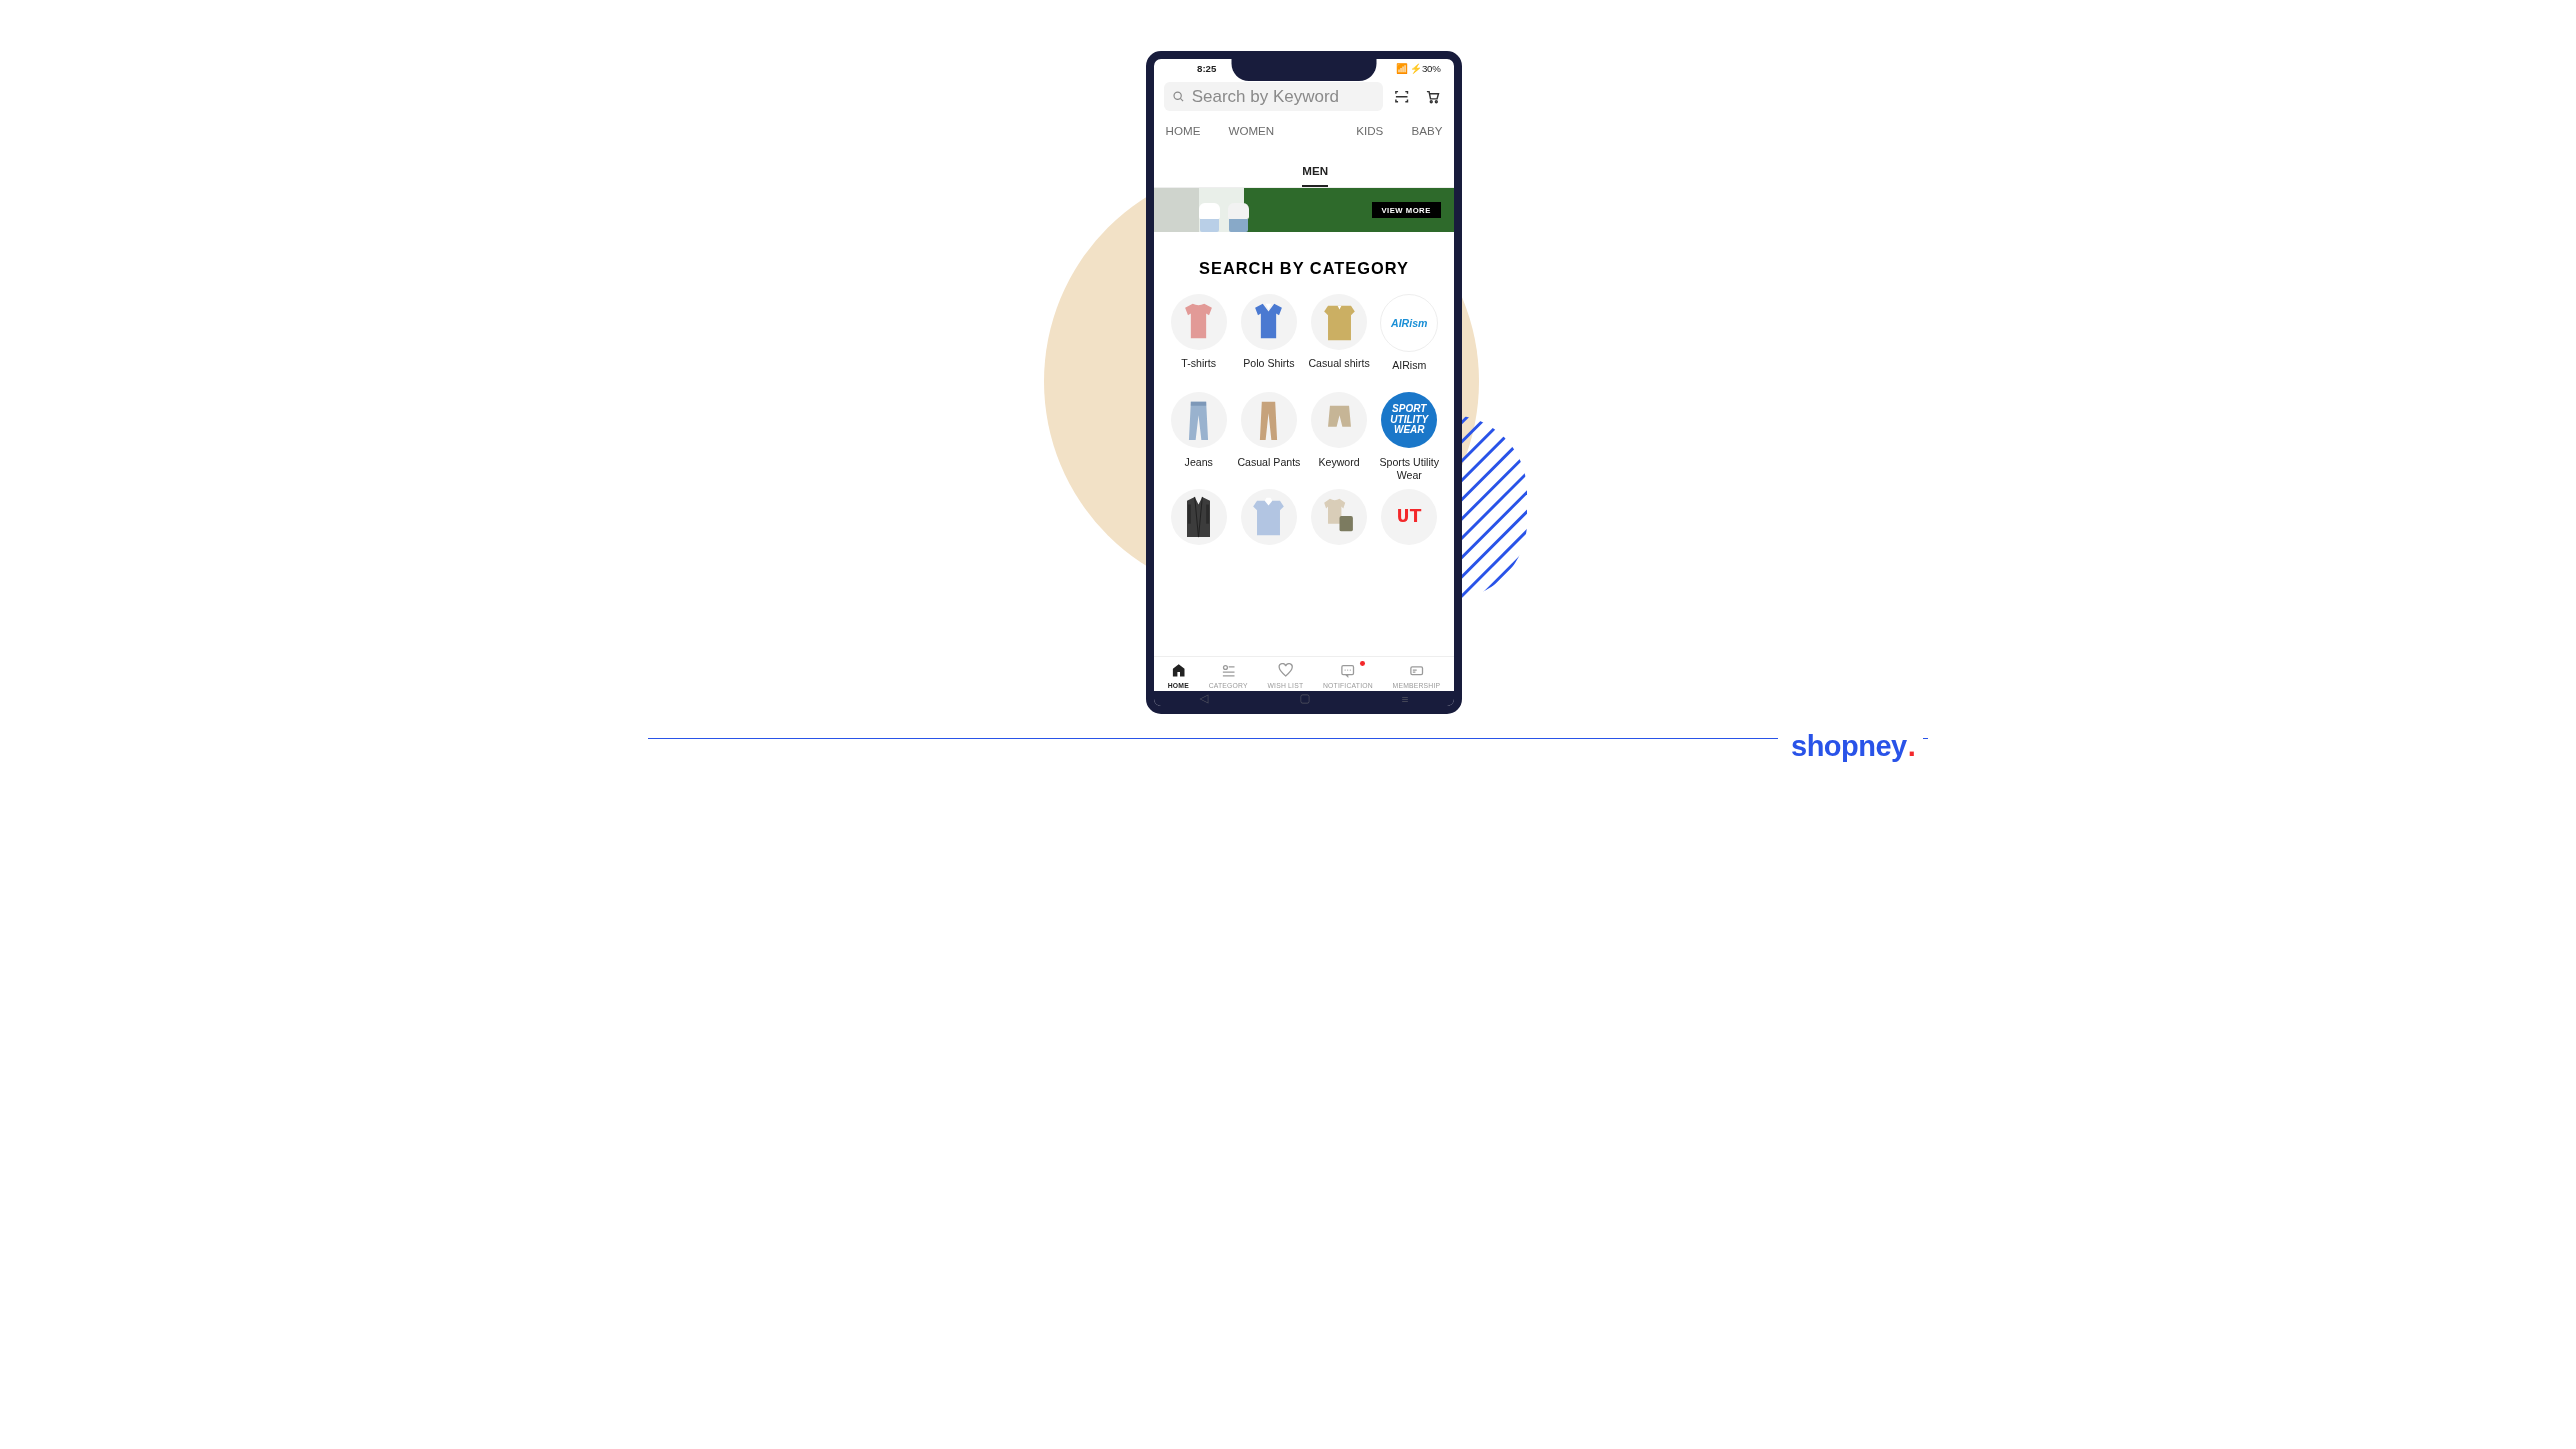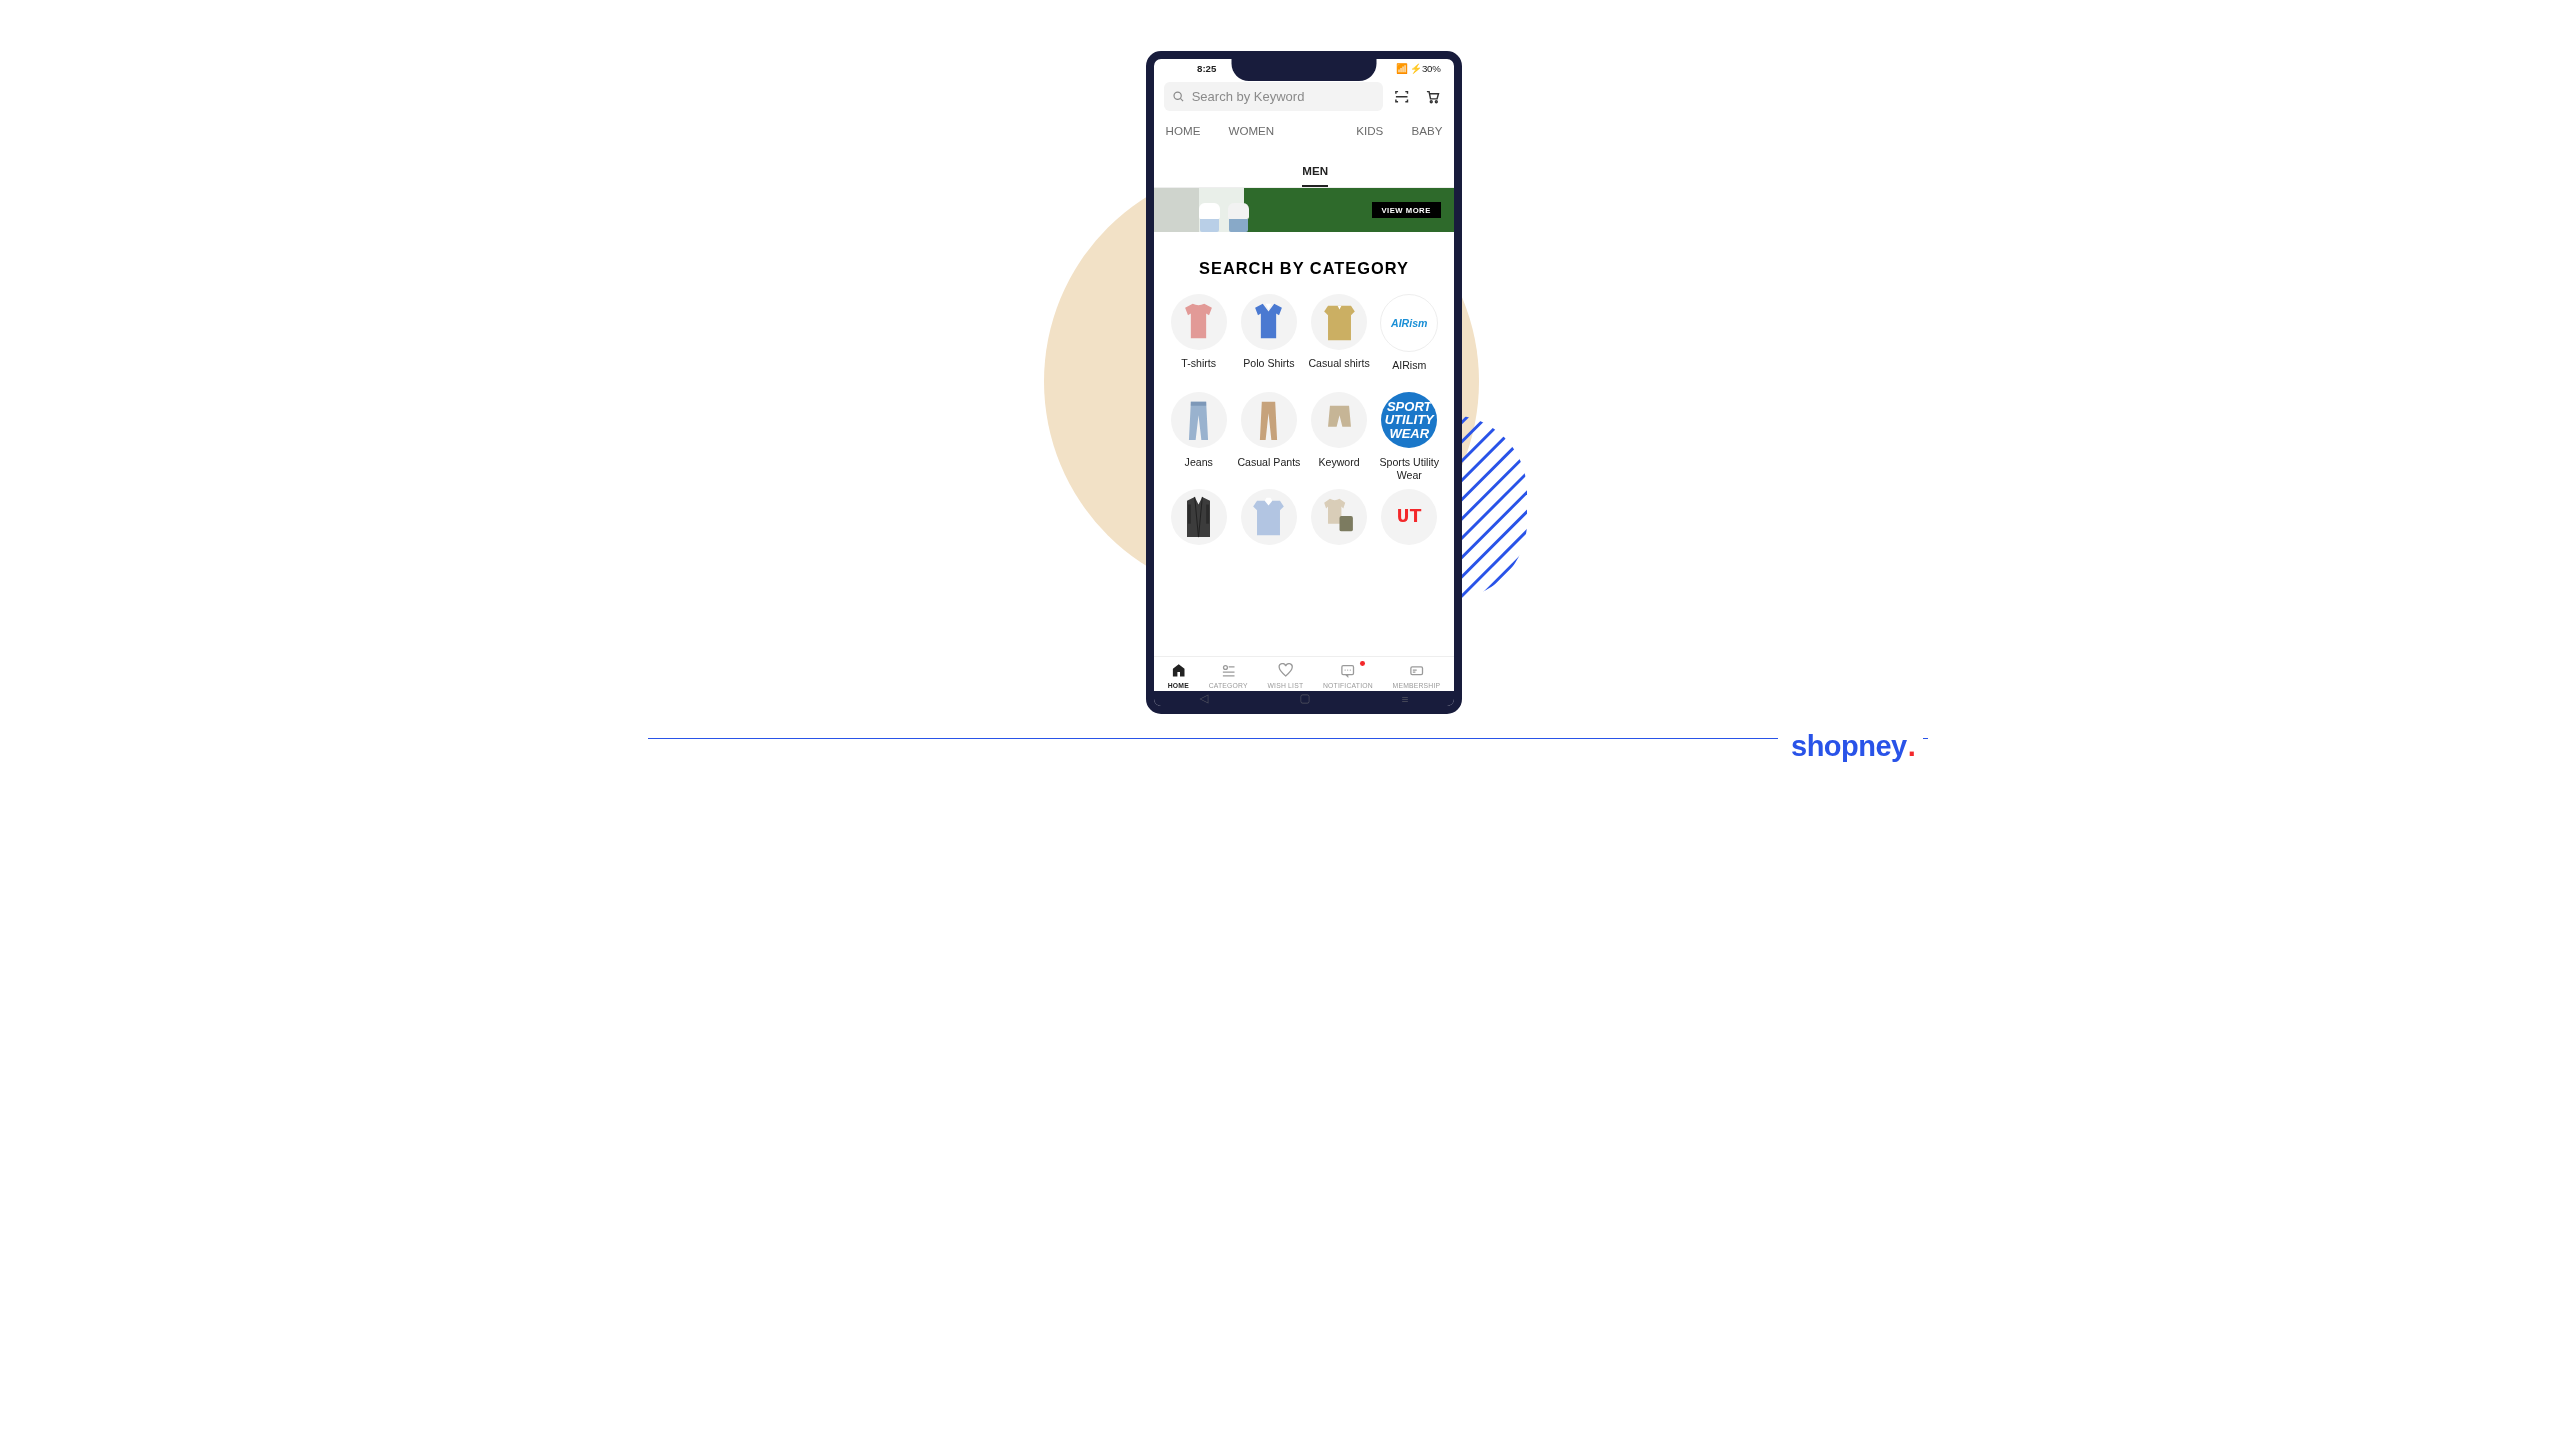--- a/index.html
+++ b/index.html
@@ -117,21 +117,21 @@
   }
   .search {
     flex: 1;
     background: #F3F3F3;
     border-radius: 5.8px;
     height: 29px;
     display: flex;
     align-items: center;
     padding: 0 7.7px;
     color: #8a8a8a;
-    font-size: 13px;
+    font-size: 17px;
   }
   .search svg { width: 14.5px; height: 14.5px; margin-right: 5.8px; }
   .icon-btn {
     width: 23px; height: 23px;
     display: flex; align-items: center; justify-content: center;
     color: #333;
   }
   .icon-btn svg { width: 17.4px; height: 17.4px; }
 
   
@@ -222,21 +222,21 @@
     font-family: Arial, sans-serif;
     font-style: italic;
     font-weight: 700;
     font-size: 10.6px;
   }
   .bubble.suw {
     background: #1A77C9;
     color: #fff;
     font-style: italic;
     font-weight: 700;
-    font-size: 13px;
+    font-size: 10px;
     line-height: 1.05;
     text-align: center;
     font-family: Arial, sans-serif;
   }
   .bubble.ut { color: #F3282B; font-weight: 800; font-size: 21px; font-family: Liberation Mono, monospace; }
 
   
   .bottomnav {
     margin-top: auto;
     display: flex;

